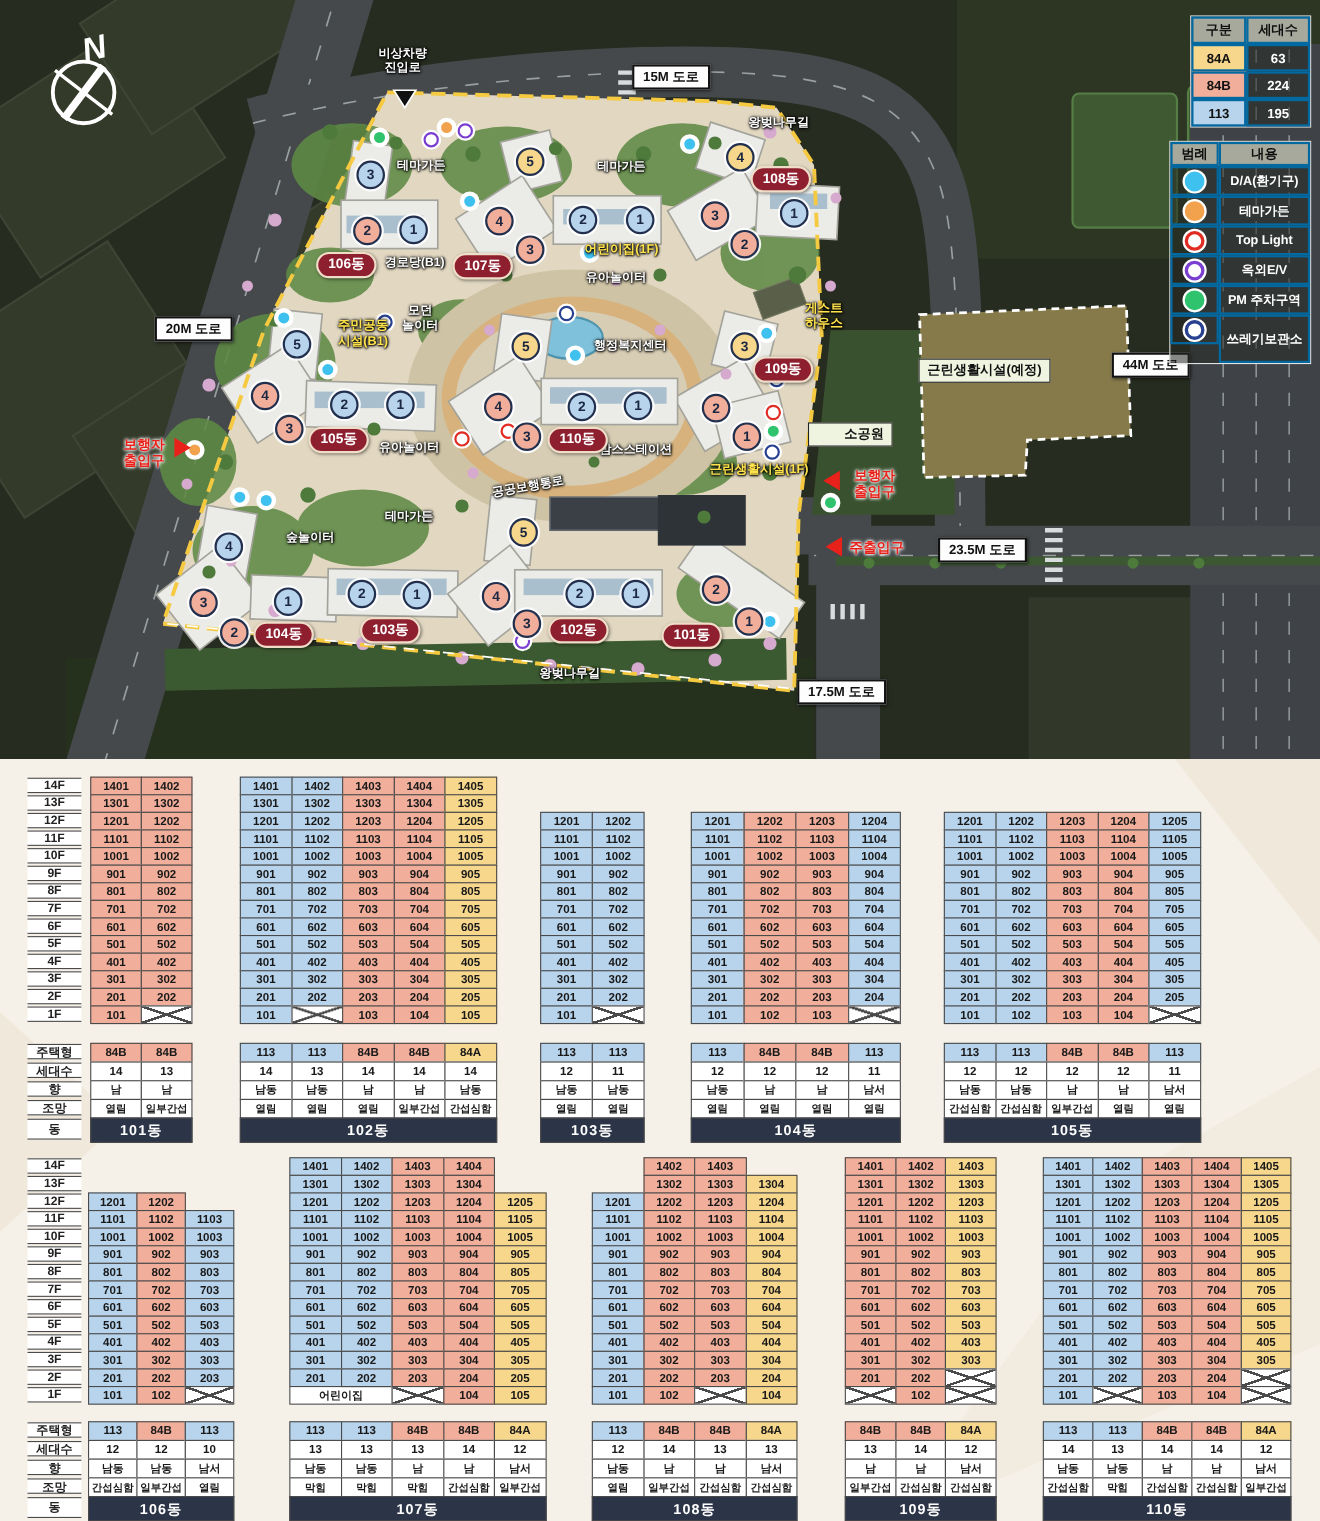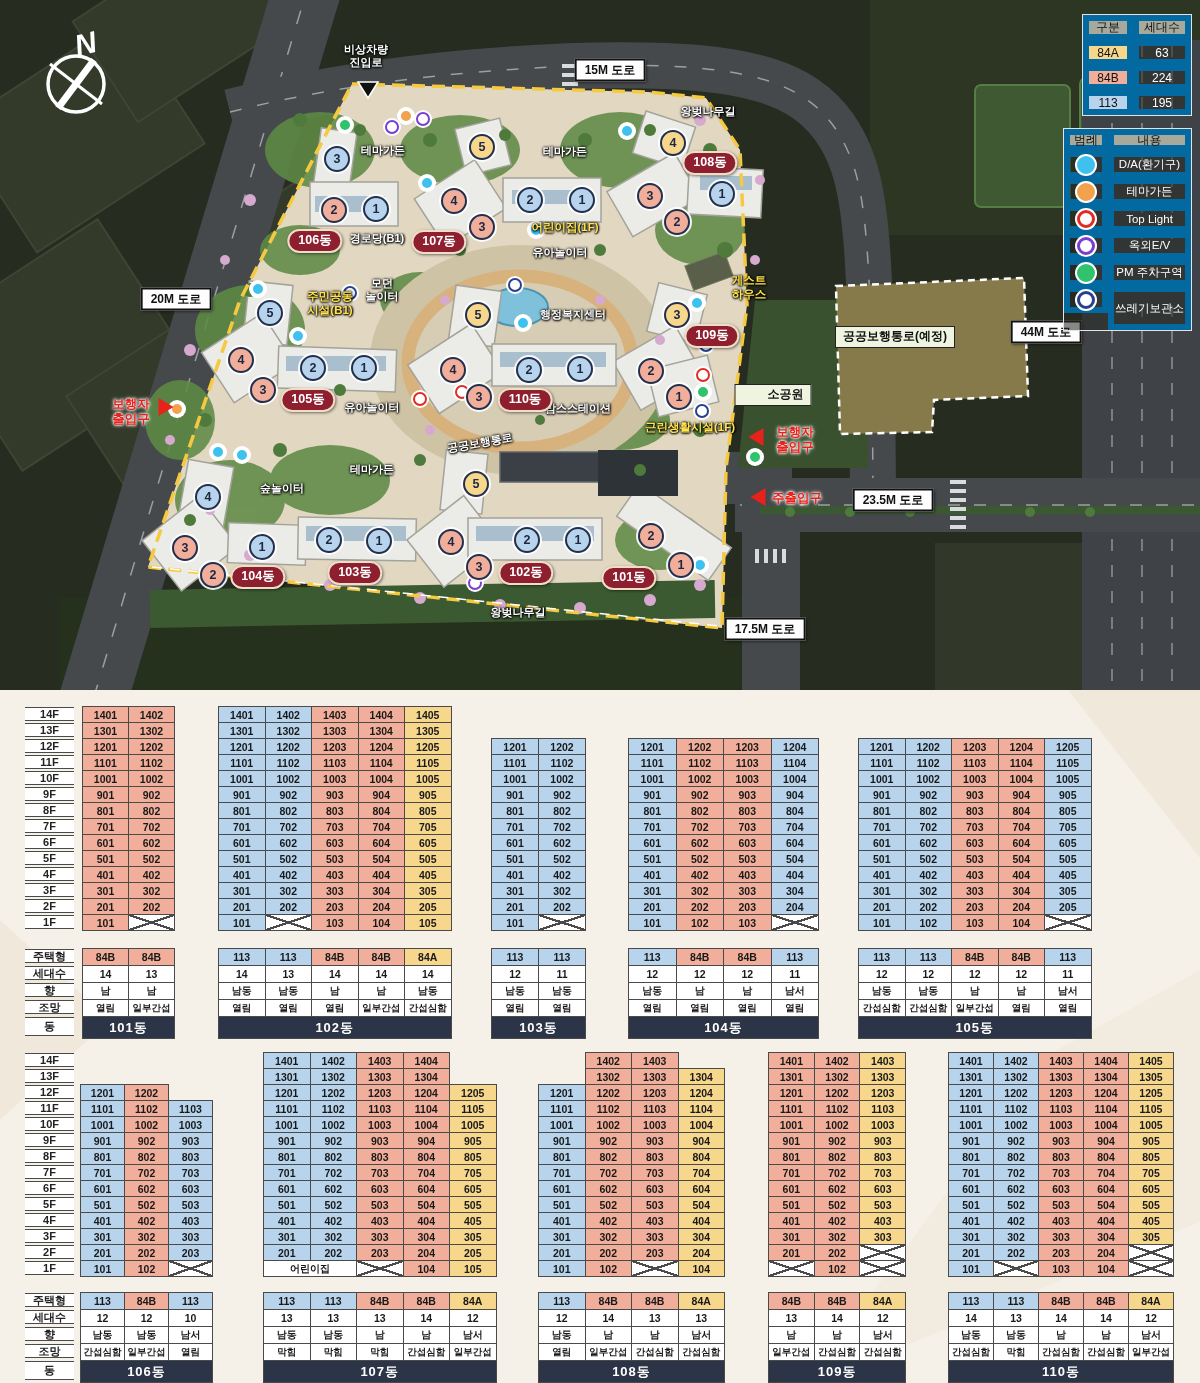--- a/index.html
+++ b/index.html
@@ -12,21 +12,21 @@
   .lbl-yellow{color:#ffe34d;text-shadow:0 1px 2px #000,0 0 3px #000,1px 0 2px #000;font-size:11.5px;}
   .lbl-red{color:#e8221a;font-size:12.5px;text-shadow:0 0 2px #fff,0 0 3px #fff,0 0 4px #fff;}
   .road-badge{position:absolute;transform:translate(-50%,-50%);background:#fdfdfd;border:2px solid #111;padding:1px 8px;font-weight:bold;font-size:12px;color:#111;white-space:nowrap;z-index:6;box-shadow:1px 1px 3px rgba(0,0,0,.6);}
   .dong-badge{position:absolute;transform:translate(-50%,-50%);background:#8e1f2f;color:#fff;border:2px solid #f0ddc8;border-radius:12px;padding:1px 9px 2px;font-weight:bold;font-size:12.5px;white-space:nowrap;z-index:6;box-shadow:1px 1px 3px rgba(0,0,0,.5);}
   .info-badge{position:absolute;transform:translate(-50%,-50%);background:#eef4e0;border:1.5px solid #222;padding:1px 7px 2px;font-weight:bold;font-size:12px;color:#111;white-space:nowrap;z-index:6;}
   .ucircle{position:absolute;transform:translate(-50%,-50%);width:22px;height:22px;border-radius:50%;border:2px solid #22304e;display:flex;align-items:center;justify-content:center;font-size:12.5px;font-weight:bold;color:#1c2741;box-shadow:0 0 0 2px rgba(255,255,255,.9);z-index:5;}
   .dot{position:absolute;transform:translate(-50%,-50%);width:10px;height:10px;border-radius:50%;box-shadow:0 0 0 2px #fff;z-index:4;}
   .tri{position:absolute;width:0;height:0;z-index:6;}
   
   .tr-table{position:absolute;z-index:7;background:rgba(38,42,36,.55);border:1.5px solid #e3e3e3;display:grid;}
-  .tr-cell{border:6px solid #0369a1;display:flex;align-items:center;justify-content:center;font-weight:normal;font-size:12px;box-sizing:border-box;}
+  .tr-cell{border:2px solid #0369a1;display:flex;align-items:center;justify-content:center;font-weight:bold;font-size:12px;box-sizing:border-box;}
   .tr-head{background:#a6a99c;color:#101010;}
   .tr-dark{color:#fff;}
   .ldot{width:12px;height:12px;border-radius:50%;box-shadow:0 0 0 2px #fff;}
   
   #compass{position:absolute;left:38px;top:28px;width:86px;height:92px;z-index:6;}
   
   #stack{position:absolute;left:0;top:690px;width:1200px;height:693px;background:#f6f1e8;overflow:hidden;}
   .bgpoly{position:absolute;z-index:0;}
   .cell{position:absolute;box-sizing:border-box;border:1px solid #4a4a4a;display:flex;align-items:center;justify-content:center;font-size:10.5px;font-weight:bold;color:#191919;background:#fff;z-index:2;}
   .t84A{background:#f6d78c;} .t84B{background:#f1af9b;} .t113{background:#b7d4ec;}
@@ -246,21 +246,21 @@
         <div class="tr-cell tr-dark" style="height:44px;font-size:11.5px;">쓰레기보관소</div>
       </div>
 
     <div id="site-overlays">
         <div class="road-badge" style="left:610px;top:70px;">15M 도로</div>
         <div class="road-badge" style="left:176px;top:299px;">20M 도로</div>
         <div class="road-badge" style="left:1046px;top:332px;">44M 도로</div>
         <div class="road-badge" style="left:893px;top:500px;">23.5M 도로</div>
         <div class="road-badge" style="left:765px;top:629px;">17.5M 도로</div>
         <div class="info-badge" style="left:773px;top:395px;padding-left:32px;">소공원</div>
-        <div class="info-badge" style="left:895px;top:337px;">공공보행통로(예정)</div>
+        <div class="info-badge" style="left:895px;top:337px;">근린생활시설(예정)</div>
         <div class="dong-badge" style="left:629px;top:578px;">101동</div>
         <div class="dong-badge" style="left:526px;top:573px;">102동</div>
         <div class="dong-badge" style="left:355px;top:573px;">103동</div>
         <div class="dong-badge" style="left:258px;top:577px;">104동</div>
         <div class="dong-badge" style="left:308px;top:400px;">105동</div>
         <div class="dong-badge" style="left:315px;top:241px;">106동</div>
         <div class="dong-badge" style="left:439px;top:242px;">107동</div>
         <div class="dong-badge" style="left:710px;top:163px;">108동</div>
         <div class="dong-badge" style="left:712px;top:336px;">109동</div>
         <div class="dong-badge" style="left:525px;top:400px;">110동</div>

